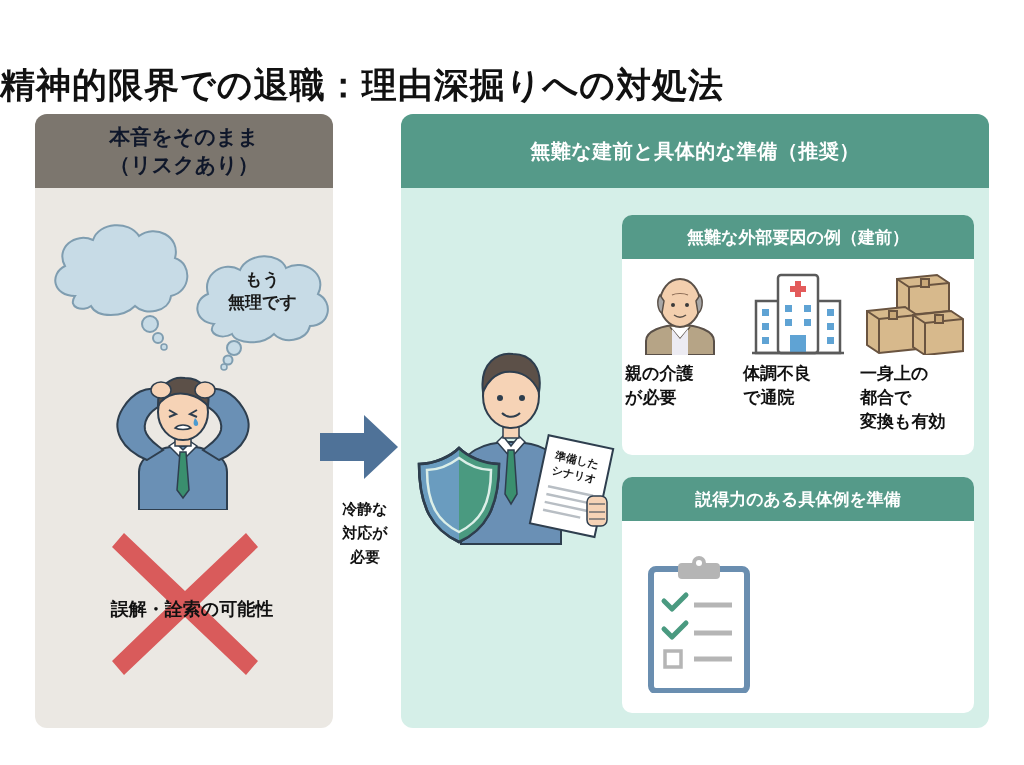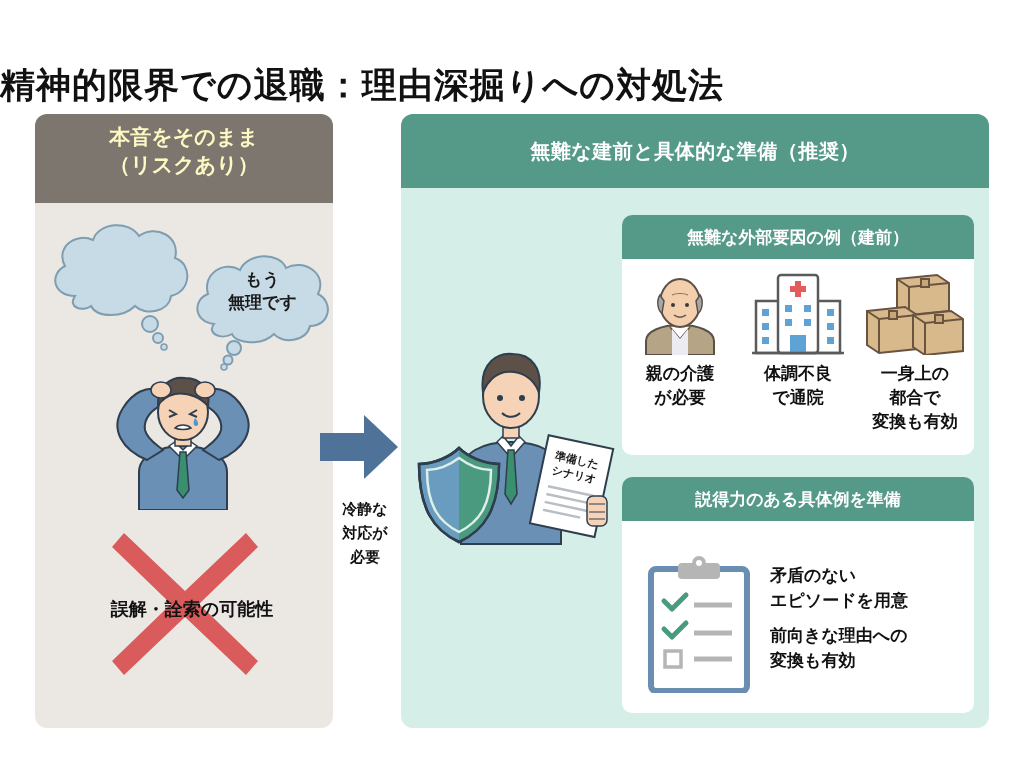--- a/index.html
+++ b/index.html
@@ -10,21 +10,21 @@
       position: absolute; left: 0; top: 34px; width: 836px; text-align: left;
       font-size: 35px; font-weight: bold; letter-spacing: 1px; color: #111; margin-top: 28px;
     }
 
     
     .left-panel {
       position: absolute; left: 35px; top: 114px; width: 298px; height: 614px;
       background: #ebe8e3; border-radius: 12px; overflow: hidden;
     }
     .left-header {
-      height: 89px; background: #7c766e; color: #fef9c3; text-align: center;
+      height: 74px; background: #7c766e; color: #0f172a; text-align: center;
       font-size: 21px; font-weight: bold; line-height: 28px; padding-top: 9px;
     }
     .cloud { position: absolute; }
     .cloud svg { position: absolute; left: 0; top: 0; }
     .cloud-text {
       position: absolute; width: 100%; text-align: center; font-size: 17px; font-weight: bold;
       line-height: 23px; color: #1a1a1a;
     }
     .stressed-person { position: absolute; left: 68px; top: 246px; }
     .red-x { position: absolute; left: 75px; top: 415px; }
@@ -54,21 +54,21 @@
     .card {
       position: absolute; background: #ffffff; border-radius: 10px; overflow: hidden;
     }
     .card-header {
       background: #559a89; color: #fff; text-align: center; font-size: 17px; font-weight: bold;
       height: 44px; line-height: 44px;
     }
     .card-1 { left: 221px; top: 101px; width: 352px; height: 240px; }
     .card-2 { left: 221px; top: 363px; width: 352px; height: 236px; }
 
-    .example { position: absolute; width: 110px; text-align: center; }
+    .example { position: absolute; width: 110px; }
     .example-icon { height: 88px; display: flex; align-items: flex-end; justify-content: center; }
     .example-label {
       margin-top: 6px; font-size: 17px; font-weight: bold; line-height: 24px; color: #111;
     }
 
     .clipboard { position: absolute; left: 26px; top: 78px; }
     .tips { position: absolute; left: 148px; top: 86px; }
     .tip { font-size: 17px; font-weight: bold; line-height: 25px; color: #111; margin-bottom: 10px; }
   </style>
 </head>
@@ -267,24 +267,14 @@
       <circle cx="51" cy="8" r="7" fill="#b5b5b5"></circle>
       <circle cx="51" cy="8" r="3" fill="#ffffff"></circle>
       <path d="M16 46 L24 54 L38 40" fill="none" stroke="#4a9a80" stroke-width="5" stroke-linecap="round" stroke-linejoin="round"></path>
       <line x1="46" y1="50" x2="84" y2="50" stroke="#b5b5b5" stroke-width="5"></line>
       <path d="M16 74 L24 82 L38 68" fill="none" stroke="#4a9a80" stroke-width="5" stroke-linecap="round" stroke-linejoin="round"></path>
       <line x1="46" y1="78" x2="84" y2="78" stroke="#b5b5b5" stroke-width="5"></line>
       <rect x="17" y="96" width="16" height="16" fill="none" stroke="#b5b5b5" stroke-width="3.5"></rect>
       <line x1="46" y1="104" x2="84" y2="104" stroke="#b5b5b5" stroke-width="5"></line>
     </svg>
 
-    <div class="tips">
-      <div class="tip">
-        <div>矛盾のない</div>
-        <div>エピソードを用意</div>
-      </div>
-      <div class="tip">
-        <div>前向きな理由への</div>
-        <div>変換も有効</div>
-      </div>
-    </div>
   </div>
 </div>
 
 </body></html>

